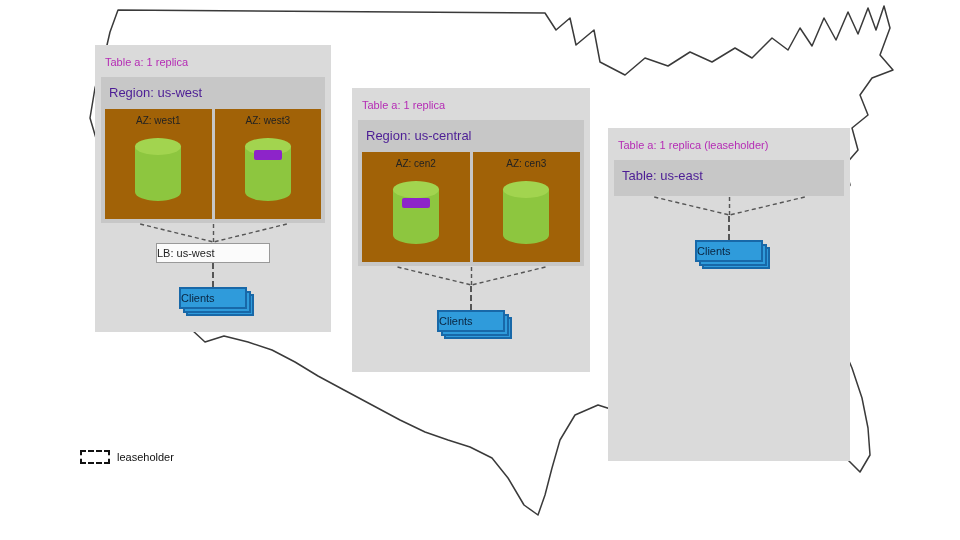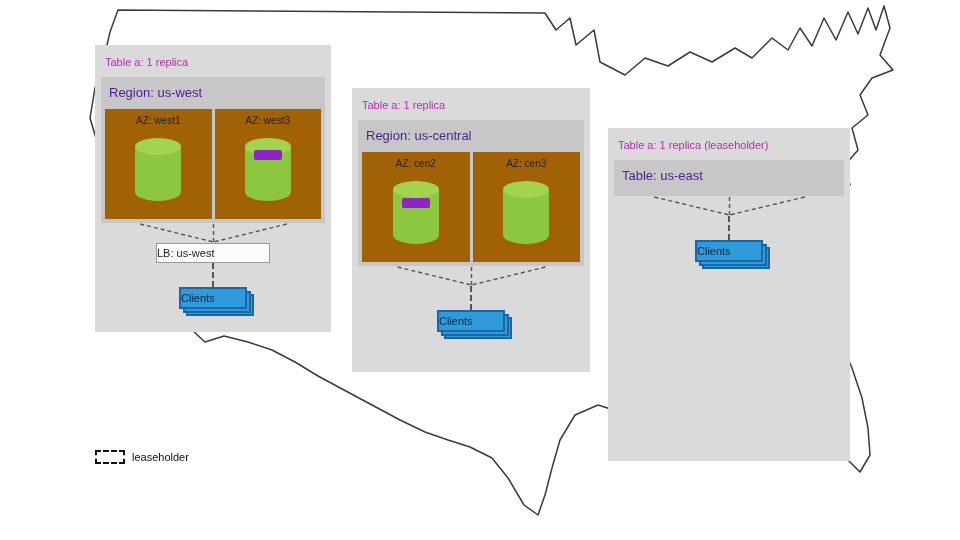--- a/index.html
+++ b/index.html
@@ -27,21 +27,21 @@
       padding:3px 0;white-space:nowrap;}
   .vline{width:0;height:24px;margin:0 auto;border-left:2px dashed #555;}
   .clients{position:relative;margin:0 auto;width:64px;background:var(--clients-blue,#2f9bdb);
       border:2px solid var(--clients-border,#1868a8);font-size:11px;text-align:left;
       padding:3px 0;color:#0a2540;}
   .clients::before{content:"";position:absolute;z-index:-1;left:2px;top:2px;width:100%;height:100%;
       background:var(--clients-blue,#2f9bdb);border:2px solid var(--clients-border,#1868a8);}
   .clients::after{content:"";position:absolute;z-index:-2;left:5px;top:5px;width:100%;height:100%;
       background:var(--clients-blue,#2f9bdb);border:2px solid var(--clients-border,#1868a8);}
 
-  .legend{position:absolute;z-index:2;left:95px;top:450px;display:flex;align-items:center;gap:7px;}
+  .legend{position:absolute;z-index:2;left:80px;top:450px;display:flex;align-items:center;gap:7px;}
   .legend-swatch{width:26px;height:10px;background:#fff;border:2px dashed #111;}
   .legend-label{font-size:11px;color:#111;}
 </style>
 </head>
 <body>
 
 <div class="stage">
 
   <svg class="map-svg" width="960" height="540" viewBox="0 0 960 540">
     <path fill="none" stroke="#3a3a3a" stroke-width="1.5" stroke-linejoin="round" d="M118,10 L545,13 L556,30 L570,18 L576,45 L594,30 L600,62 L625,75 L645,58 L668,66 L690,52

